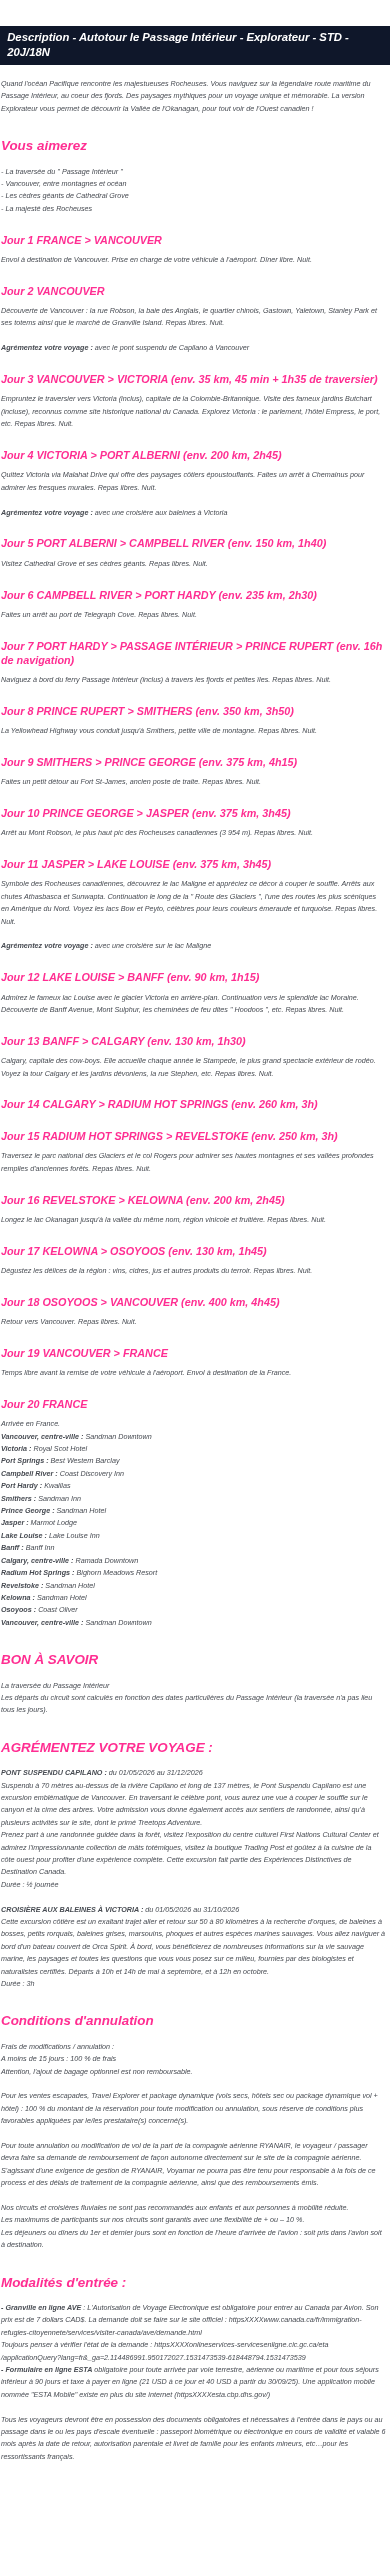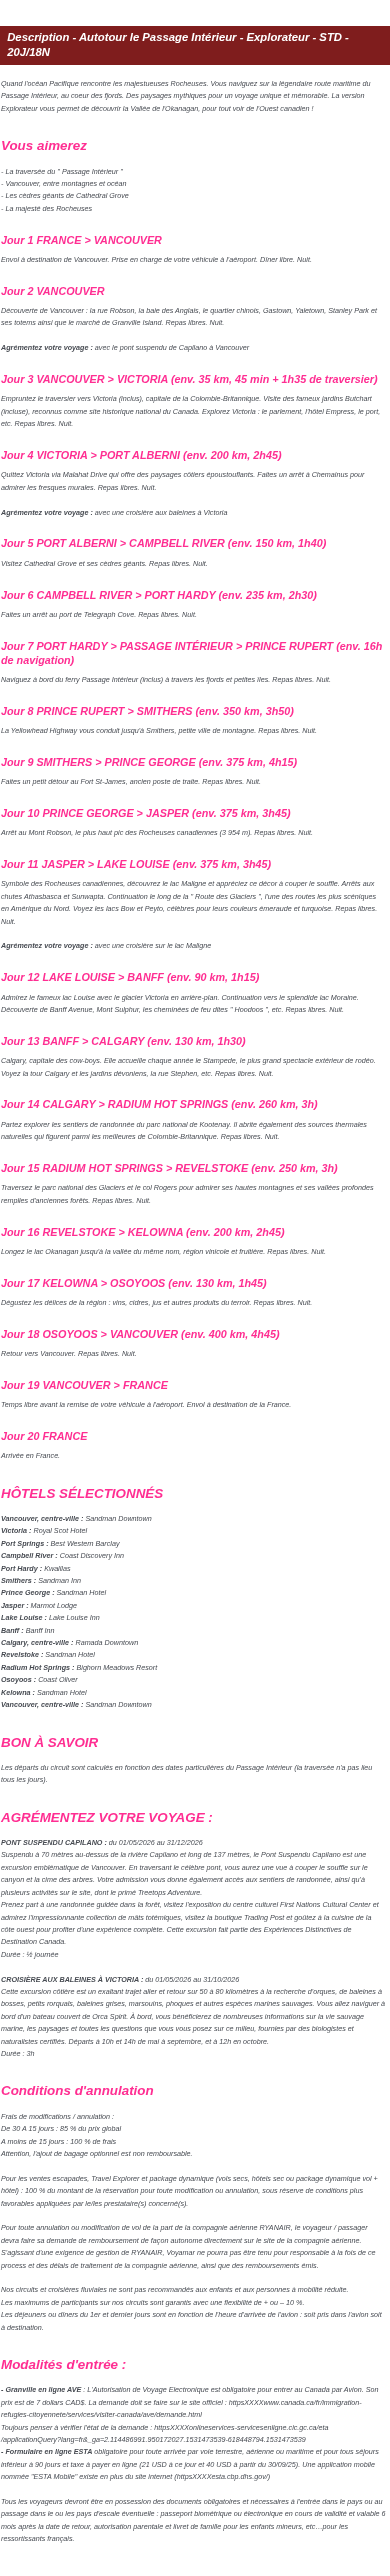--- a/index.html
+++ b/index.html
@@ -5,21 +5,21 @@
   html,body{margin:0;padding:0;background:#ffffff;}
   body{
     width:391px;
     font-family:"Liberation Sans",sans-serif;
     font-style:italic;
     color:#474b52;
     -webkit-font-smoothing:antialiased;
   }
   .page{width:391px;padding:26px 0 20.6px 0;box-sizing:border-box;}
   .banner{
-    background:#7f1d1d;
+    background:#0f172a;
     color:#ffffff;
     padding:4.1px 8.2px 5.2px 7.2px;
     margin:0 0 13.4px 0;
   }
   .banner h1{
     margin:0;
     font-size:11.3px;
     line-height:1.3;
     font-weight:bold;
     font-style:italic;
@@ -134,21 +134,20 @@
       <p>Admirez le fameux lac Louise avec le glacier Victoria en arrière-plan. Continuation vers le splendide lac Moraine. Découverte de Banff Avenue, Mont Sulphur, les cheminées de feu dites " Hoodoos ", etc. Repas libres. Nuit.</p>
     </section>
 
     <section>
       <h3 class="h3">Jour 13 BANFF &gt; CALGARY (env. 130 km, 1h30)</h3>
       <p>Calgary, capitale des cow-boys. Elle accueille chaque année le Stampede, le plus grand spectacle extérieur de rodéo. Voyez la tour Calgary et les jardins dévoniens, la rue Stephen, etc. Repas libres. Nuit.</p>
     </section>
 
     <section>
       <h3 class="h3">Jour 14 CALGARY &gt; RADIUM HOT SPRINGS (env. 260 km, 3h)</h3>
-      <p>Partez explorer les sentiers de randonnée du parc national de Kootenay. Il abrite également des sources thermales naturelles qui figurent parmi les meilleures de Colombie-Britannique. Repas libres. Nuit.</p>
     </section>
 
     <section>
       <h3 class="h3">Jour 15 RADIUM HOT SPRINGS &gt; REVELSTOKE (env. 250 km, 3h)</h3>
       <p>Traversez le parc national des Glaciers et le col Rogers pour admirer ses hautes montagnes et ses vallées profondes remplies d'anciennes forêts. Repas libres. Nuit.</p>
     </section>
 
     <section>
       <h3 class="h3">Jour 16 REVELSTOKE &gt; KELOWNA (env. 200 km, 2h45)</h3>
       <p>Longez le lac Okanagan jusqu'à la vallée du même nom, région vinicole et fruitière. Repas libres. Nuit.</p>
@@ -168,60 +167,59 @@
       <h3 class="h3">Jour 19 VANCOUVER &gt; FRANCE</h3>
       <p>Temps libre avant la remise de votre véhicule à l'aéroport. Envol à destination de la France.</p>
     </section>
 
     <section>
       <h3 class="h3">Jour 20 FRANCE</h3>
       <p>Arrivée en France.</p>
     </section>
 
     <section>
-      <h2 class="h2">HÔTELS SÉLECTIONNÉS</h2>
       <p class="line"><strong>Vancouver, centre-ville :</strong> <span>Sandman Downtown</span></p>
       <p class="line"><strong>Victoria :</strong> <span>Royal Scot Hotel</span></p>
       <p class="line"><strong>Port Springs :</strong> <span>Best Western Barclay</span></p>
       <p class="line"><strong>Campbell River :</strong> <span>Coast Discovery Inn</span></p>
       <p class="line"><strong>Port Hardy :</strong> <span>Kwalilas</span></p>
       <p class="line"><strong>Smithers :</strong> <span>Sandman Inn</span></p>
       <p class="line"><strong>Prince George :</strong> <span>Sandman Hotel</span></p>
       <p class="line"><strong>Jasper :</strong> <span>Marmot Lodge</span></p>
       <p class="line"><strong>Lake Louise :</strong> <span>Lake Louise Inn</span></p>
       <p class="line"><strong>Banff :</strong> <span>Banff Inn</span></p>
       <p class="line"><strong>Calgary, centre-ville :</strong> <span>Ramada Downtown</span></p>
+      <p class="line"><strong>Radium Hot Springs :</strong> <span>Bighorn Meadows Resort</span></p>
       <p class="line"><strong>Revelstoke :</strong> <span>Sandman Hotel</span></p>
-      <p class="line"><strong>Radium Hot Springs :</strong> <span>Bighorn Meadows Resort</span></p>
+      <p class="line"><strong>Kelowna :</strong> <span>Sandman Hotel</span></p>
       <p class="line"><strong>Osoyoos :</strong> <span>Coast Oliver</span></p>
-      <p class="line"><strong>Kelowna :</strong> <span>Sandman Hotel</span></p>
       <p class="line"><strong>Vancouver, centre-ville :</strong> <span>Sandman Downtown</span></p>
     </section>
 
     <section>
       <h2 class="h2">BON À SAVOIR</h2>
+      <p class="line">La traversée du Passage Intérieur</p>
       <p class="line">Les départs du circuit sont calculés en fonction des dates particulières du Passage Intérieur (la traversée n'a pas lieu tous les jours).</p>
     </section>
 
     <section>
       <h2 class="h2">AGRÉMENTEZ VOTRE VOYAGE :</h2>
       <p class="line"><strong>PONT SUSPENDU CAPILANO :</strong><span> du 01/05/2026 au 31/12/2026</span></p>
       <p class="line">Suspendu à 70 mètres au-dessus de la rivière Capilano et long de 137 mètres, le Pont Suspendu Capilano est une excursion emblématique de Vancouver. En traversant le célèbre pont, vous aurez une vue à couper le souffle sur le canyon et la cime des arbres.  Votre admission vous donne également accès aux sentiers de randonnée, ainsi qu'à plusieurs activités sur le site, dont le primé Treetops Adventure.</p>
       <p class="line">Prenez part à une randonnée guidée dans la forêt, visitez l'exposition du centre culturel First Nations Cultural Center et admirez l'impressionnante collection de mâts totémiques, visitez la boutique Trading Post et goûtez à la cuisine de la côte ouest pour profiter d'une expérience complète. Cette excursion fait partie des Expériences Distinctives de Destination Canada.</p>
       <p class="line">Durée : ½ journée</p>
       <div class="gap"></div>
       <p class="line"><strong>CROISIÈRE AUX BALEINES À VICTORIA :</strong><span> du 01/05/2026 au 31/10/2026</span></p>
       <p class="line">Cette excursion côtière est un exaltant trajet aller et retour sur 50 à 80 kilomètres à la recherche d'orques, de baleines à bosses, petits rorquals, baleines grises, marsouins, phoques et autres espèces marines sauvages. Vous allez naviguer à bord d'un bateau couvert de Orca Spirit. À bord, vous bénéficierez de nombreuses informations sur la vie sauvage marine, les paysages et toutes les questions que vous vous posez sur ce milieu, fournies par des biologistes et naturalistes certifiés. Départs à 10h et 14h de mai à septembre, et à 12h en octobre.</p>
       <p class="line">Durée : 3h</p>
     </section>
 
     <section>
       <h2 class="h2">Conditions d'annulation</h2>
       <p class="line">Frais de modifications / annulation :</p>
-      <p class="line">De 30 A 15 jours : 85 % du prix global</p>
       <p class="line">A moins de 15 jours : 100 % de frais</p>
       <p class="line">Attention, l'ajout de bagage optionnel est non remboursable.</p>
       <div class="gap"></div>
       <p class="line">Pour les ventes escapades, Travel Explorer et package dynamique (vols secs, hôtels sec ou package dynamique vol + hôtel) : 100 % du montant de la réservation pour toute modification ou annulation, sous réserve de conditions plus favorables appliquées par le/les prestataire(s) concerné(s).</p>
       <div class="gap"></div>
       <p class="line">Pour toute annulation ou modification de vol de la part de la compagnie aérienne RYANAIR, le voyageur / passager devra faire sa demande de remboursement de façon autonome directement sur le site de la compagnie aérienne. S'agissant d'une exigence de gestion de RYANAIR, Voyamar ne pourra pas être tenu pour responsable à la fois de ce process et des délais de traitement de la compagnie aérienne, ainsi que des remboursements émis.</p>
       <div class="gap"></div>
       <p class="line">Nos circuits et croisières fluviales ne sont pas recommandés aux enfants et aux personnes à mobilité réduite.</p>
       <p class="line">Les maximums de participants sur nos circuits sont garantis avec une flexibilité de + ou – 10 %.</p>
       <p class="line">Les déjeuners ou dîners du 1er et dernier jours sont en fonction de l'heure d'arrivée de l'avion : soit pris dans l'avion soit à destination.</p>

